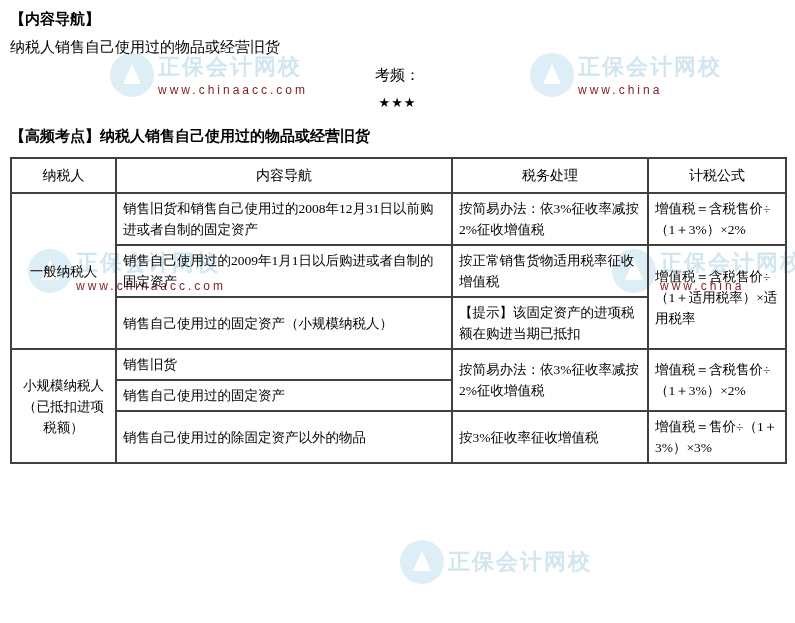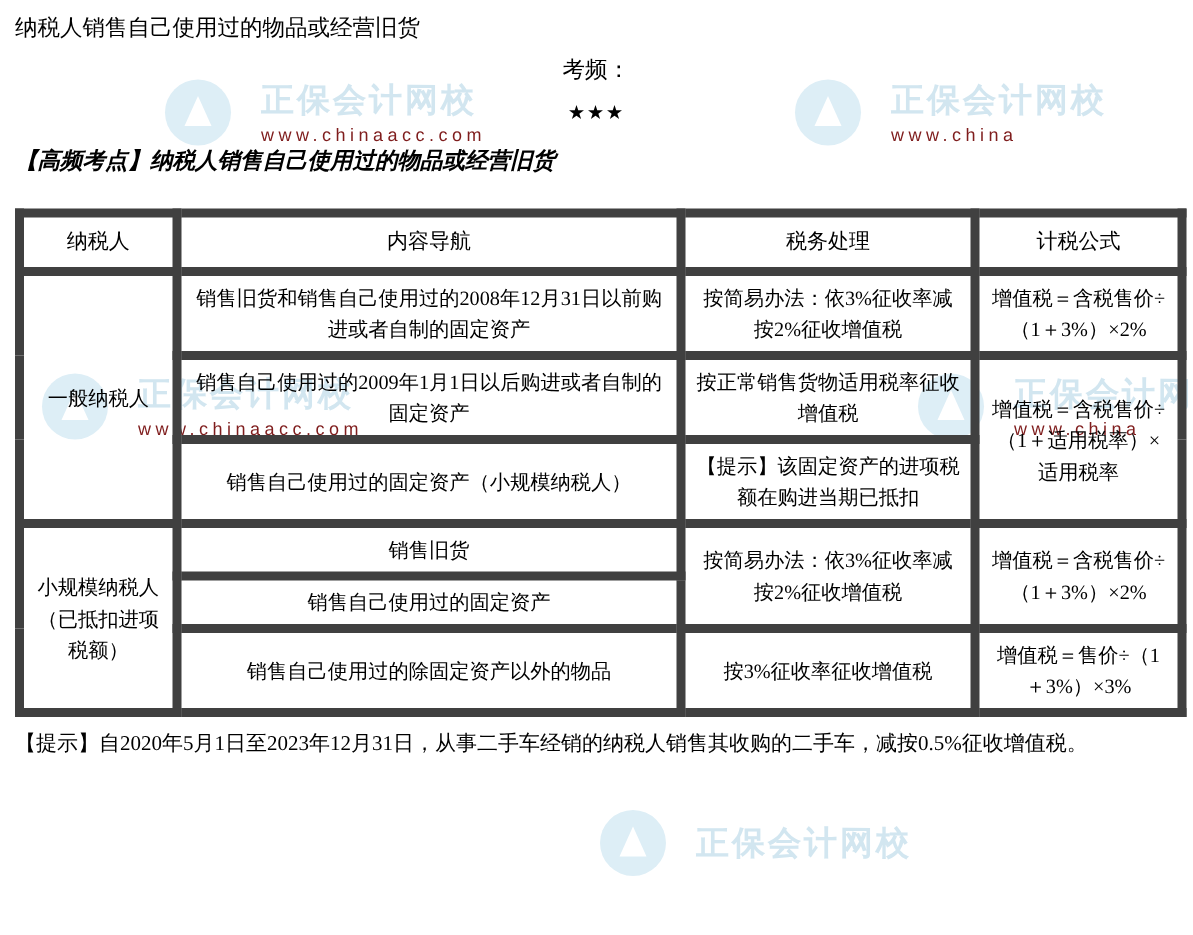--- a/index.html
+++ b/index.html
@@ -62,21 +62,21 @@
     top: 11px;
     width: 0;
     height: 0;
     border-left: 9px solid transparent;
     border-right: 9px solid transparent;
     border-bottom: 20px solid #ffffff;
   }
   .wm-group {
     display: flex;
     align-items: center;
-    gap: 20px;
+    gap: 4px;
   }
   .wm-col {
     display: flex;
     flex-direction: column;
     line-height: 1.35;
   }
 
   
   .content {
     position: relative;
@@ -102,49 +102,48 @@
     flex-direction: column;
   }
   .stars {
     color: #000000;
     font-size: 13px;
     letter-spacing: 1px;
   }
   .hd-topic {
     font-size: 15px;
     font-weight: bold;
-    margin: 8px 0 19px 0;
+    margin: 8px 0 9px 0;
     line-height: 24px;
-    font-style: italic;
   }
 
   
   table.t {
     border-collapse: collapse;
     width: 775px;
     table-layout: fixed;
     background: transparent;
   }
   table.t td, table.t th {
-    border: 6px solid #404040;
+    border: 2px solid #404040;
     font-size: 13.5px;
     line-height: 21px;
     padding: 4px 6px;
     vertical-align: middle;
     font-family: "Liberation Serif", "DejaVu Serif", serif;
     background: transparent;
   }
   table.t th {
     text-align: center;
     font-weight: normal;
     padding: 6px 4px;
     font-size: 14px;
   }
   .c-center { text-align: center; }
-  .c-left { text-align: center; }
+  .c-left { text-align: left; }
   td.vmid { vertical-align: middle; }
 
   .note {
     font-size: 14px;
     line-height: 23px;
     margin-top: 7px;
   }
 </style>
 </head>
 <body>
@@ -190,20 +189,21 @@
   <div class="wm" style="left:400px; top:540px;">
     <div class="wm-group">
       <span class="wm-logo"></span>
       <span class="wm-col">
         <span class="wm-text wm-main">正保会计网校</span>
       </span>
     </div>
   </div>
 
   <div class="content">
+    <div class="hd">【内容导航】</div>
     <div class="para">纳税人销售自己使用过的物品或经营旧货</div>
 
     <div class="row-inline">
       <span>考频：</span>
       <span class="stars">★★★</span>
     </div>
 
     <div class="hd-topic"><span>【高频考点】</span><span>纳税人销售自己使用过的物品或经营旧货</span></div>
 
     <table class="t">
@@ -249,15 +249,14 @@
           <td class="c-left">销售自己使用过的固定资产</td>
         </tr>
         <tr>
           <td class="c-left">销售自己使用过的除固定资产以外的物品</td>
           <td class="c-left">按3%征收率征收增值税</td>
           <td class="c-left">增值税＝售价÷（1＋3%）×3%</td>
         </tr>
       </tbody>
     </table>
 
-    <div class="note">【提示】自2020年5月1日至2023年12月31日，从事二手车经销的纳税人销售其收购的二手车，减按0.5%征收增值税。</div>
   </div>
 </div>
 
 </body></html>

